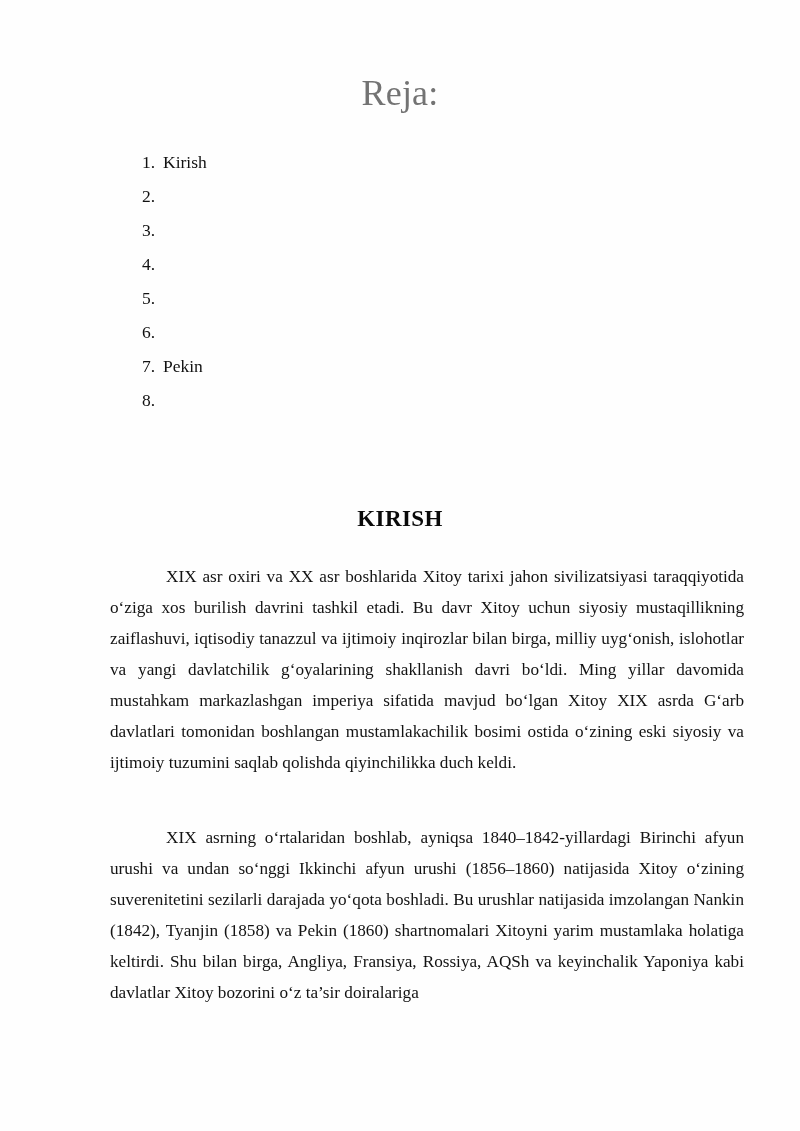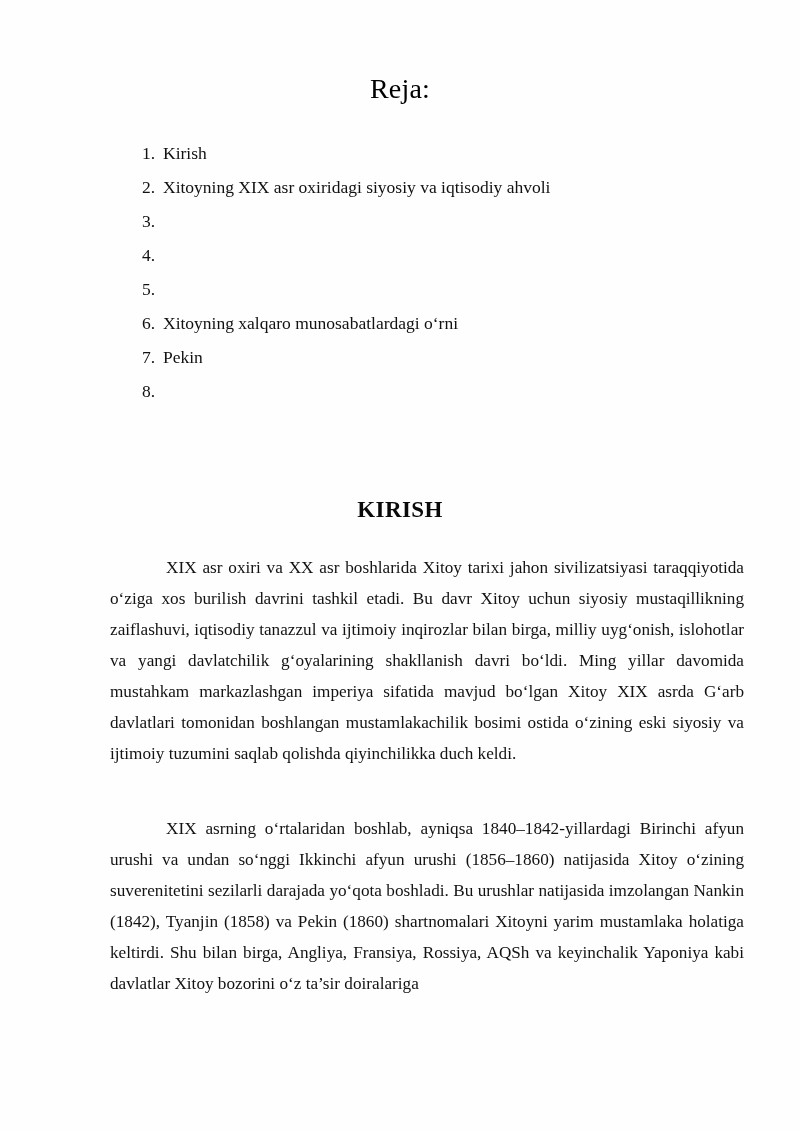--- a/index.html
+++ b/index.html
@@ -24,24 +24,24 @@
     background: #fefefe;
     padding: 0;
   }
 
   
   .doc-title {
     margin: 0;
     padding-top: 74px;
     text-align: center;
     font-weight: 400;
-    font-size: 28px;
+    font-size: 36px;
     line-height: 1.1;
     letter-spacing: 0.2px;
-    color: #000000;
+    color: #737373;
   }
 
   
   .plan-list {
     margin: 0;
     padding: 0;
     list-style: none;
     padding-top: 38px;
     padding-left: 142px;
   }
@@ -106,34 +106,32 @@
 
   <h1 class="doc-title">Reja:</h1>
 
   <ol class="plan-list">
     <li class="plan-item">
       <span class="plan-num">1.</span>
       <span class="plan-text">Kirish</span>
     </li>
     <li class="plan-item">
       <span class="plan-num">2.</span>
-      <span class="plan-text">Xitoyning XIX asr oxiridagi siyosiy va iqtisodiy ahvoli</span>
     </li>
     <li class="plan-item">
       <span class="plan-num">3.</span>
     </li>
     <li class="plan-item">
       <span class="plan-num">4.</span>
     </li>
     <li class="plan-item">
       <span class="plan-num">5.</span>
     </li>
     <li class="plan-item">
       <span class="plan-num">6.</span>
-      <span class="plan-text">Xitoyning xalqaro munosabatlardagi o‘rni</span>
     </li>
     <li class="plan-item">
       <span class="plan-num">7.</span>
       <span class="plan-text">Pekin</span>
     </li>
     <li class="plan-item">
       <span class="plan-num">8.</span>
     </li>
   </ol>
 

